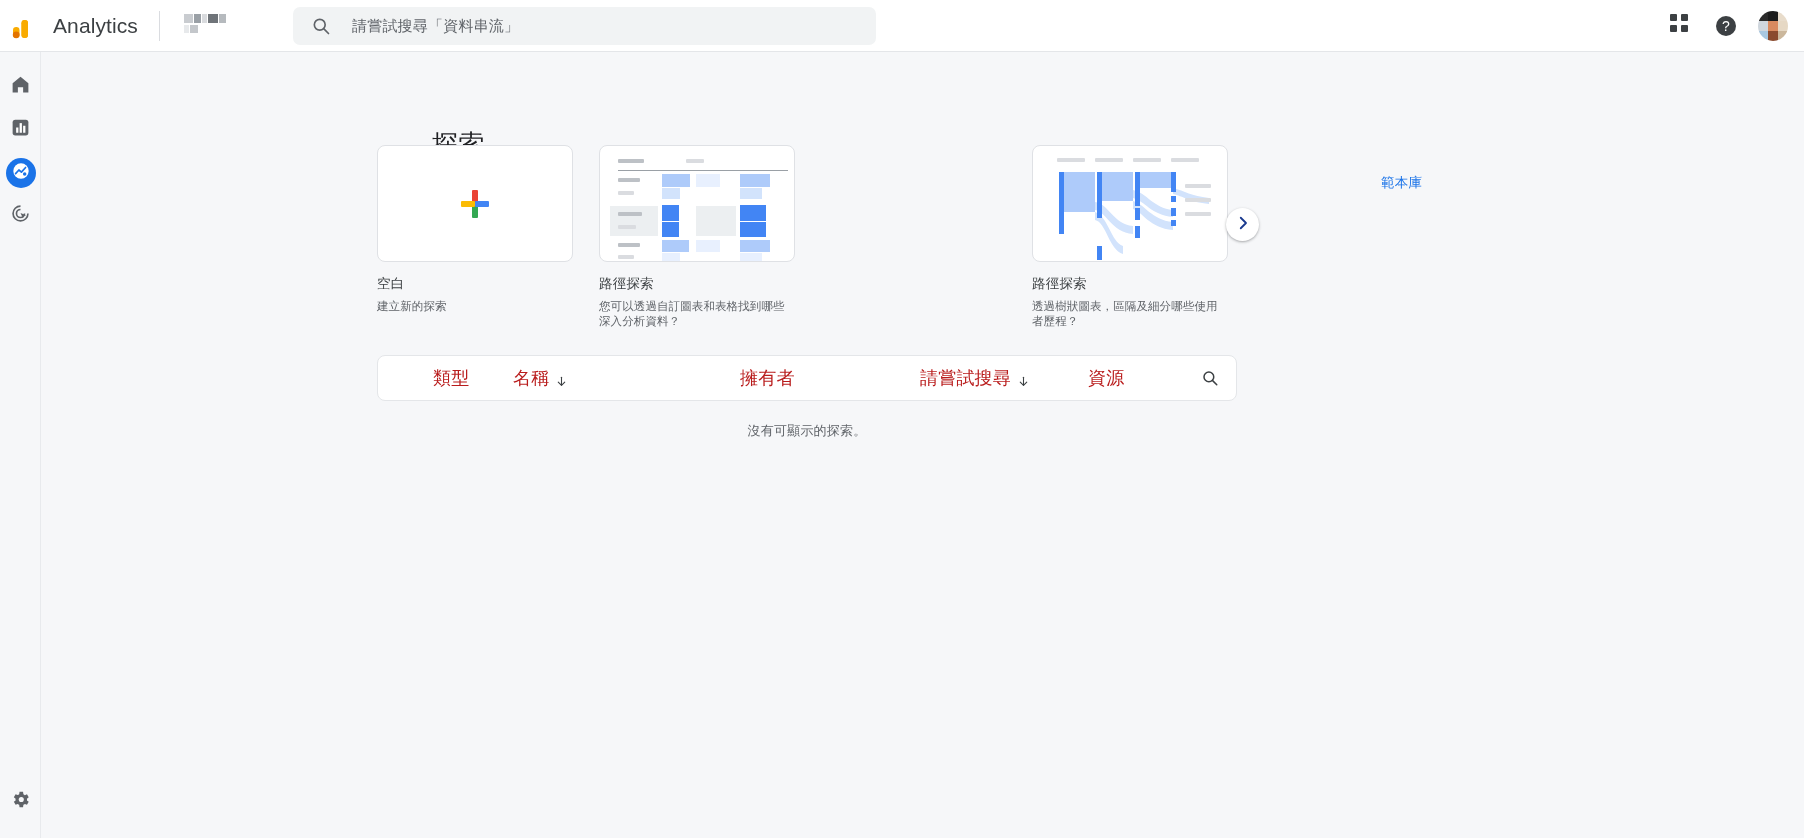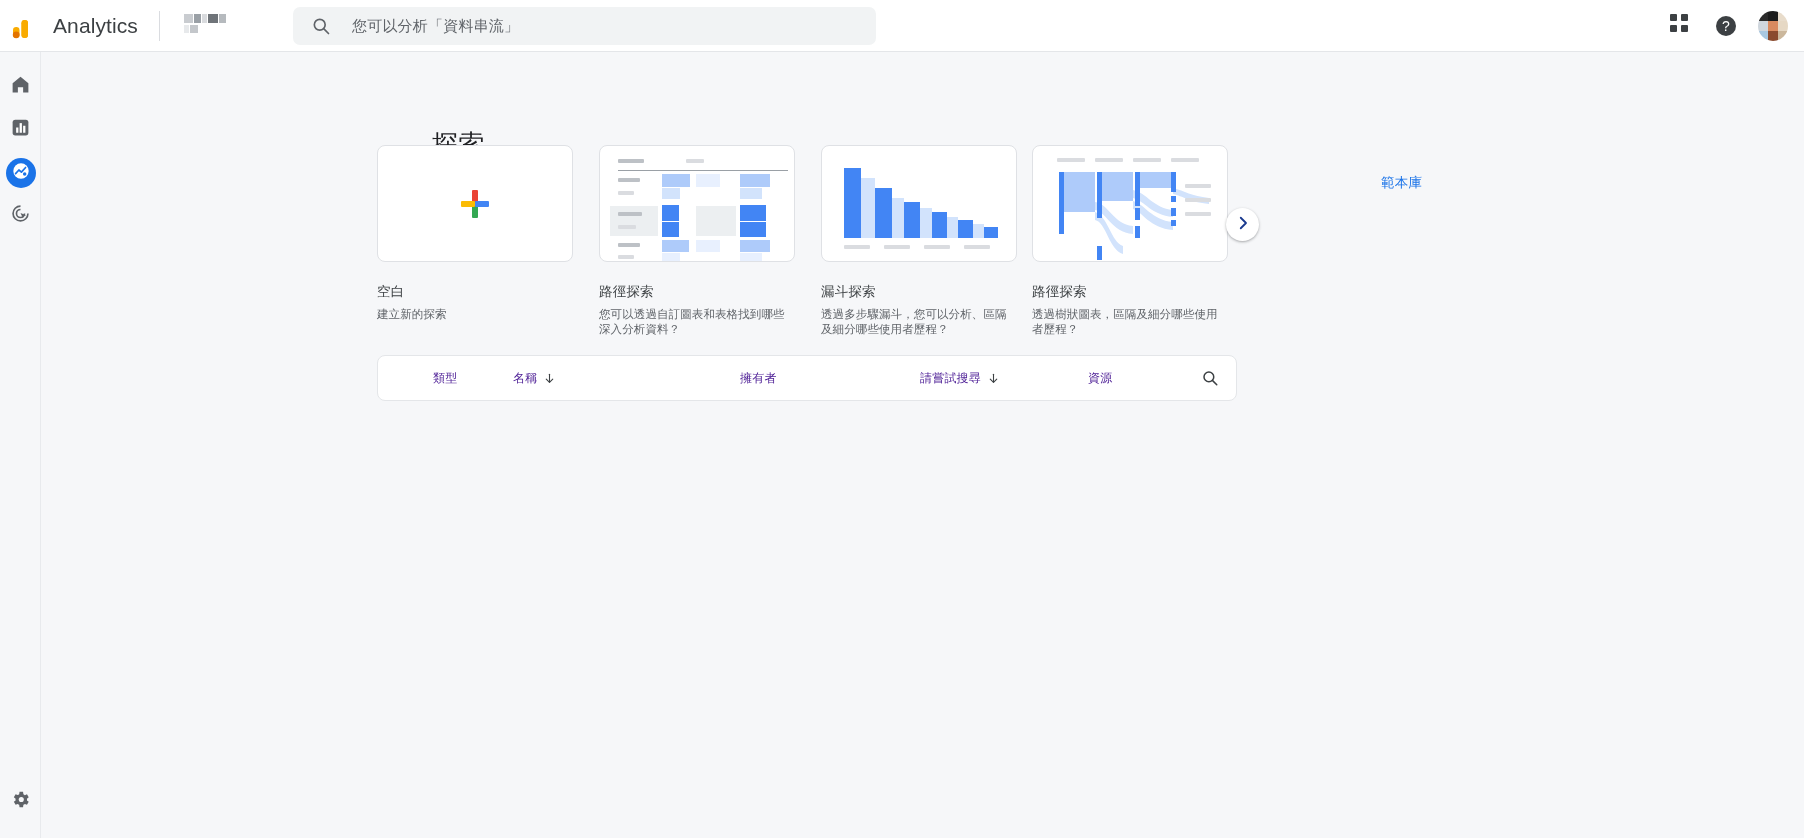--- a/index.html
+++ b/index.html
@@ -96,21 +96,21 @@
   .card-col { position: absolute; top: 0; width: 196px; }
   .card-thumb {
     width: 196px; height: 117px;
     background: #ffffff;
     border: 1px solid #dfe1e5;
     border-radius: 8px;
     overflow: hidden; position: relative;
     cursor: pointer;
   }
   .card-title {
-    margin-top: 21px; font-size: 13.5px; color: #3c4043; letter-spacing: .2px;
+    margin-top: 13px; font-size: 13.5px; color: #3c4043; letter-spacing: .2px;
   }
   .card-desc {
     margin-top: 6px; font-size: 11.5px; color: #5f6368;
     line-height: 15px; letter-spacing: .1px; width: 196px;
   }
 
   
   .plus { position: absolute; left: 50%; top: 50%; transform: translate(-50%,-50%); width: 28px; height: 28px; }
   .plus i { position: absolute; display: block; border-radius: 1px; }
   .plus .up    { left: 11px; top: 0;    width: 6px; height: 14px; background: #ea4335; }
@@ -143,21 +143,21 @@
   
   .table-card {
     position: absolute; left: 336px; top: 303px;
     width: 860px; height: 46px;
     background: #ffffff;
     border: 1px solid #e4e6e9;
     border-radius: 8px;
     display: flex; align-items: center;
   }
   .th {
-    font-size: 12px; color: #4c1d95; letter-spacing: .2px;
+    font-size: 18px; color: #b91c1c; letter-spacing: .2px;
     display: flex; align-items: center; gap: 6px;
     position: absolute; cursor: pointer;
   }
   .th .sort { width: 13px; height: 13px; }
   .table-search { position: absolute; right: 17px; width: 18px; height: 18px; cursor: pointer; }
 
   .empty-msg {
     position: absolute; left: 336px; top: 370px;
     width: 860px; text-align: center;
     font-size: 13px; color: #5f6368; letter-spacing: .2px;
@@ -193,21 +193,21 @@
     </span>
   </div>
 
   <div class="search-wrap">
     <span class="search-icon">
       <svg width="20" height="20" viewBox="0 0 24 24" fill="none" stroke="#5f6368" stroke-width="2">
         <circle cx="10.5" cy="10.5" r="6.5"></circle>
           <line x1="15.5" y1="15.5" x2="21" y2="21" stroke-linecap="round"></line>
       </svg>
     </span>
-    <span class="search-text">您可以分析「資料串流」</span>
+    <span class="search-text">請嘗試搜尋「資料串流」</span>
   </div>
 
   <div class="topbar-right">
     <span class="apps-icon">
       <span></span>
         <span></span>
         <span></span>
         <span></span>
     </span>
     <span class="help-icon">
@@ -336,44 +336,20 @@
           <i class="bpale" style="left:140px;top:107px;width:22px;height:10px"></i>
 
           <i class="bpale" style="left:96px;top:28px;width:24px;height:13px"></i>
           <i class="bpale" style="left:96px;top:94px;width:24px;height:12px"></i>
         </span>
       </div>
       <div class="card-title">路徑探索</div>
       <div class="card-desc">您可以透過自訂圖表和表格找到哪些深入分析資料？</div>
     </div>
 
-    <div class="card-col" style="left:444px">
-      <div class="card-thumb">
-        <span class="ill">
-          <i class="bblue" style="left:22px;top:22px;width:17px;height:70px"></i>
-          <i class="blite" style="left:39px;top:32px;width:14px;height:60px"></i>
-          <i class="bblue" style="left:53px;top:42px;width:17px;height:50px"></i>
-          <i class="blite" style="left:70px;top:52px;width:12px;height:40px"></i>
-          <i class="bblue" style="left:82px;top:56px;width:16px;height:36px"></i>
-          <i class="blite" style="left:98px;top:62px;width:12px;height:30px"></i>
-          <i class="bblue" style="left:110px;top:66px;width:15px;height:26px"></i>
-          <i class="blite" style="left:125px;top:71px;width:11px;height:21px"></i>
-          <i class="bblue" style="left:136px;top:74px;width:15px;height:18px"></i>
-          <i class="blite" style="left:151px;top:78px;width:11px;height:14px"></i>
-          <i class="bblue" style="left:162px;top:81px;width:14px;height:11px"></i>
-
-          <i class="gbar2" style="left:22px;top:99px;width:26px;height:4px"></i>
-          <i class="gbar2" style="left:62px;top:99px;width:26px;height:4px"></i>
-          <i class="gbar2" style="left:102px;top:99px;width:26px;height:4px"></i>
-          <i class="gbar2" style="left:142px;top:99px;width:26px;height:4px"></i>
-        </span>
-      </div>
-      <div class="card-title">漏斗探索</div>
-      <div class="card-desc">透過多步驟漏斗，您可以分析、區隔及細分哪些使用者歷程？</div>
-    </div>
 
     <div class="card-col" style="left:655px">
       <div class="card-thumb">
         <span class="ill">
           <i class="gbar2" style="left:24px;top:12px;width:28px;height:4px"></i>
           <i class="gbar2" style="left:62px;top:12px;width:28px;height:4px"></i>
           <i class="gbar2" style="left:100px;top:12px;width:28px;height:4px"></i>
           <i class="gbar2" style="left:138px;top:12px;width:28px;height:4px"></i>
           <svg width="196" height="117" viewBox="0 0 196 117" style="position:absolute;left:0;top:0">
             <path d="M30 26 H62 V66 H30 Z" fill="#aecbfa"></path>
@@ -447,13 +423,14 @@
     </span>
 
     <span class="table-search">
       <svg width="18" height="18" viewBox="0 0 24 24" fill="none" stroke="#3c4043" stroke-width="2">
         <circle cx="10.5" cy="10.5" r="6.5"></circle>
           <line x1="15.5" y1="15.5" x2="21" y2="21" stroke-linecap="round"></line>
       </svg>
     </span>
   </div>
 
+  <div class="empty-msg">沒有可顯示的探索。</div>
 </div>
 
 </body></html>

